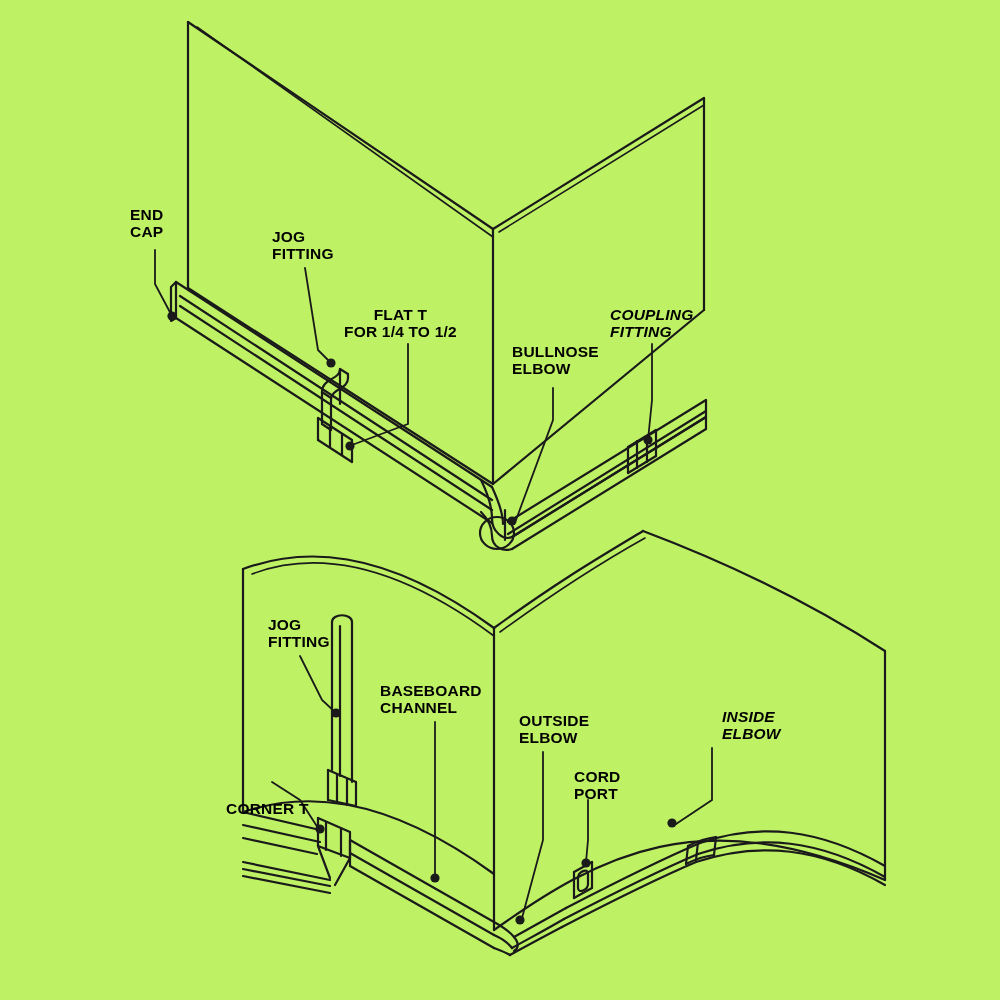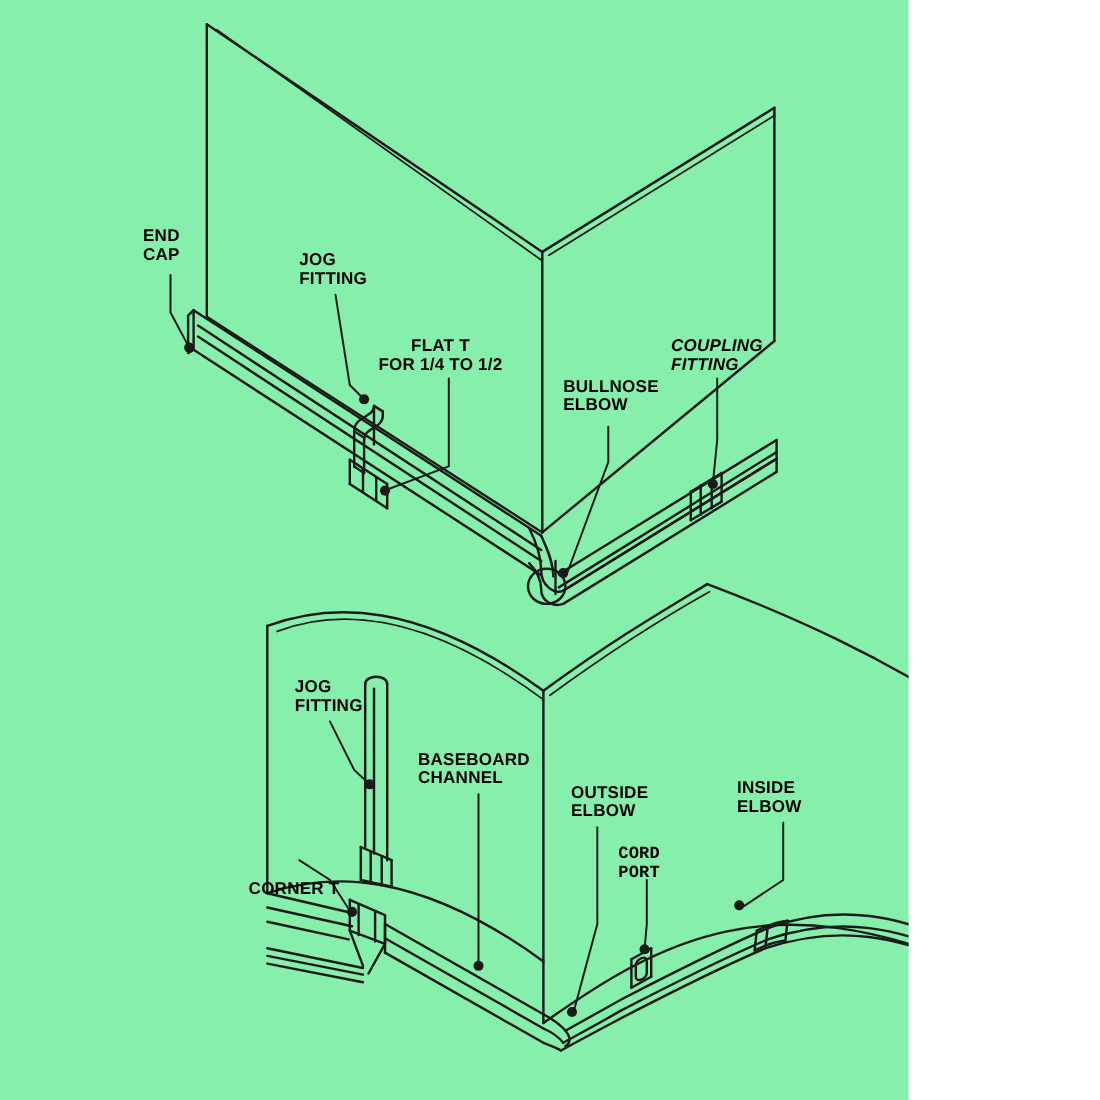--- a/index.html
+++ b/index.html
@@ -8,24 +8,24 @@
     background: #ffffff;
   }
   body {
     width: 1000px;
     height: 1000px;
     font-family: "Liberation Sans", sans-serif;
     -webkit-font-smoothing: antialiased;
   }
   #diagram-root {
     position: relative;
-    width: 826px;
+    width: 1000px;
     height: 1000px;
     overflow: hidden;
-    background: #86efac;
+    background: #bef264;
   }
   svg.canvas {
     position: absolute;
     top: 0;
     left: 0;
     width: 1000px;
     height: 1000px;
   }
   .label {
     position: absolute;
@@ -266,19 +266,19 @@
 FITTING</div>
 
   <div class="label left" style="left:226px; top:800px;">CORNER T</div>
 
   <div class="label left" style="left:380px; top:682px;">BASEBOARD
 CHANNEL</div>
 
   <div class="label left" style="left:519px; top:712px;">OUTSIDE
 ELBOW</div>
 
-  <div class="label left" style="left:562px; top:768px;font-family:Liberation Mono, monospace;">CORD
+  <div class="label left" style="left:574px; top:768px;">CORD
 PORT</div>
 
-  <div class="label left" style="left:670px; top:708px;">INSIDE
+  <div class="label left" style="left:722px; top:708px;font-style:italic;">INSIDE
 ELBOW</div>
 
 </div>
 
 </body></html>

